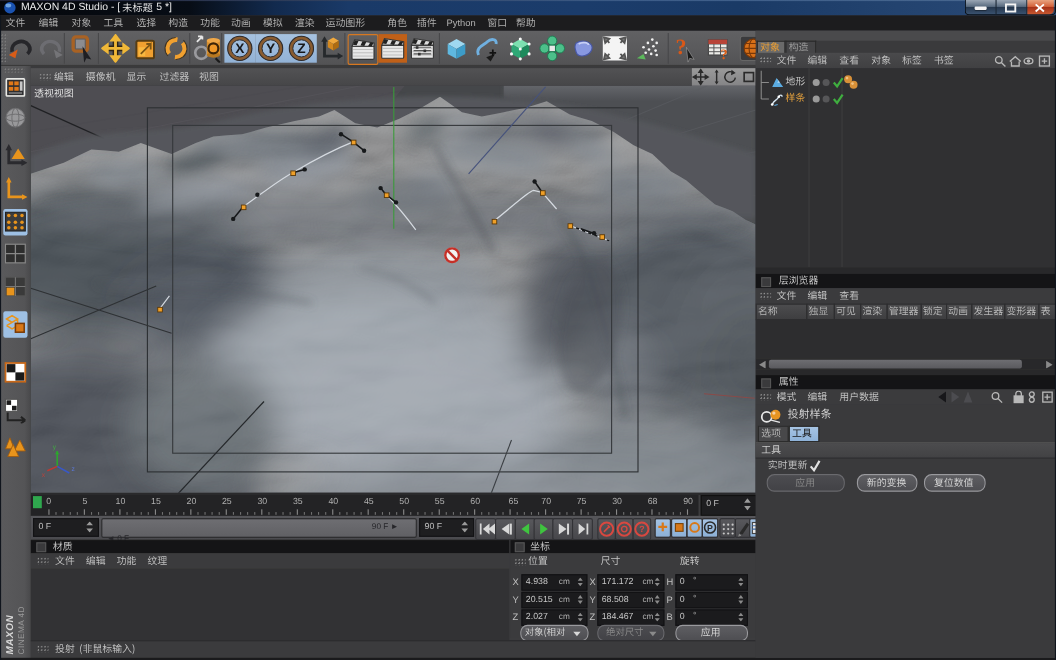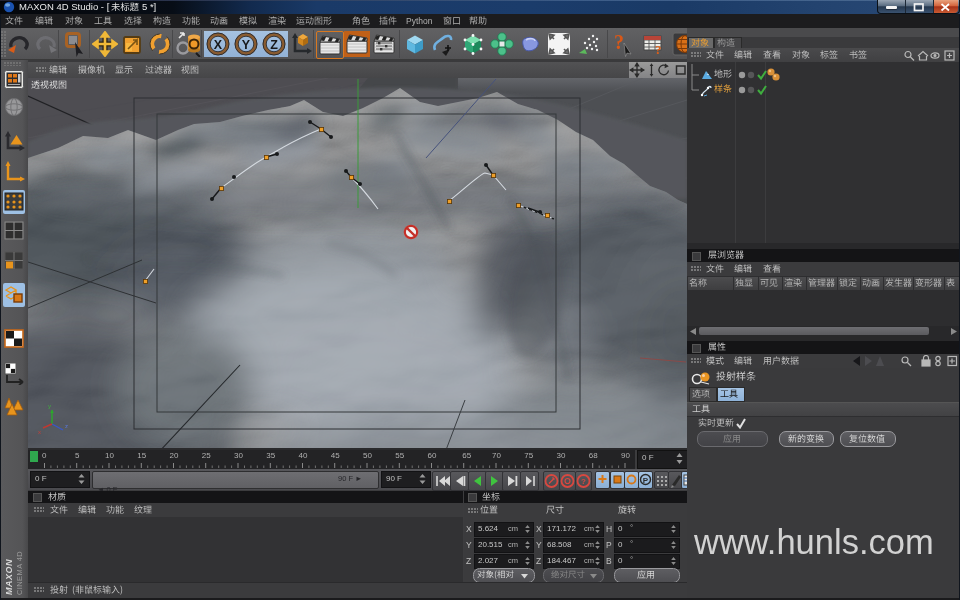--- a/index.html
+++ b/index.html
@@ -1005,21 +1005,21 @@
       </g>
     </svg>
     <svg width="18" height="9" viewBox="0 -880 2000 1000" style="position:absolute;overflow:visible;left:618px;top:505px;">
       <g fill="#c8c8c8">
         <use href="#c65cb" x="0"></use>
         <use href="#c8f6c" x="1000"></use>
       </g>
     </svg>
     <div class="a" style="left:466px;top:524px;font-size:8.5px;line-height:10.5px;color:#c0c0c0;white-space:nowrap;">X</div>
     <div class="a" style="left:474px;top:522px;width:58px;height:13px;background:#1b1b1d;border:1px solid #121214;"></div>
-    <div class="a" style="left:478px;top:524px;font-size:8px;line-height:10px;color:#c8c8c8;white-space:nowrap;">5.624</div>
+    <div class="a" style="left:478px;top:524px;font-size:8px;line-height:10px;color:#c8c8c8;white-space:nowrap;">4.938</div>
     <div class="a" style="left:508px;top:524px;font-size:7.5px;line-height:9.5px;color:#b0b0b0;white-space:nowrap;">cm</div>
     <svg class="a" style="left:525px;top:525px" width="5" height="8">
       <path d="M2.5 0 L4.8 3 H0.2 Z M2.5 8 L4.8 5 H0.2 Z" fill="#8a8a8a"></path>
     </svg>
     <div class="a" style="left:536px;top:524px;font-size:8.5px;line-height:10.5px;color:#c0c0c0;white-space:nowrap;">X</div>
     <div class="a" style="left:543px;top:522px;width:59px;height:13px;background:#1b1b1d;border:1px solid #121214;"></div>
     <div class="a" style="left:547px;top:524px;font-size:8px;line-height:10px;color:#c8c8c8;white-space:nowrap;">171.172</div>
     <div class="a" style="left:584px;top:524px;font-size:7.5px;line-height:9.5px;color:#b0b0b0;white-space:nowrap;">cm</div>
     <svg class="a" style="left:595px;top:525px" width="5" height="8">
       <path d="M2.5 0 L4.8 3 H0.2 Z M2.5 8 L4.8 5 H0.2 Z" fill="#8a8a8a"></path>
@@ -1460,15 +1460,14 @@
     </svg>
     <div class="a" style="left:840px;top:431px;width:54px;height:14px;background:linear-gradient(180deg,#5e5e62,#4e4e52);border:1px solid #9a9a9e;border-radius:7.0px;"></div>
     <svg width="36" height="9" viewBox="0 -880 4000 1000" style="position:absolute;overflow:visible;left:849.0px;top:433.5px;">
       <g fill="#d8d8d8">
         <use href="#c590d" x="0"></use>
         <use href="#c4f4d" x="1000"></use>
         <use href="#c6570" x="2000"></use>
         <use href="#c503c" x="3000"></use>
       </g>
     </svg>
-    <div class="a" style="left:694px;top:524px;font-size:34.5px;line-height:36.5px;color:#d2d2d2;white-space:nowrap;">www.hunls.com</div>
     <div class="a" style="left:0px;top:14px;width:1px;height:586px;background:#10151d;"></div>
     <div class="a" style="left:959px;top:14px;width:1px;height:586px;background:#10151d;"></div>
   </div>
 </body></html>

